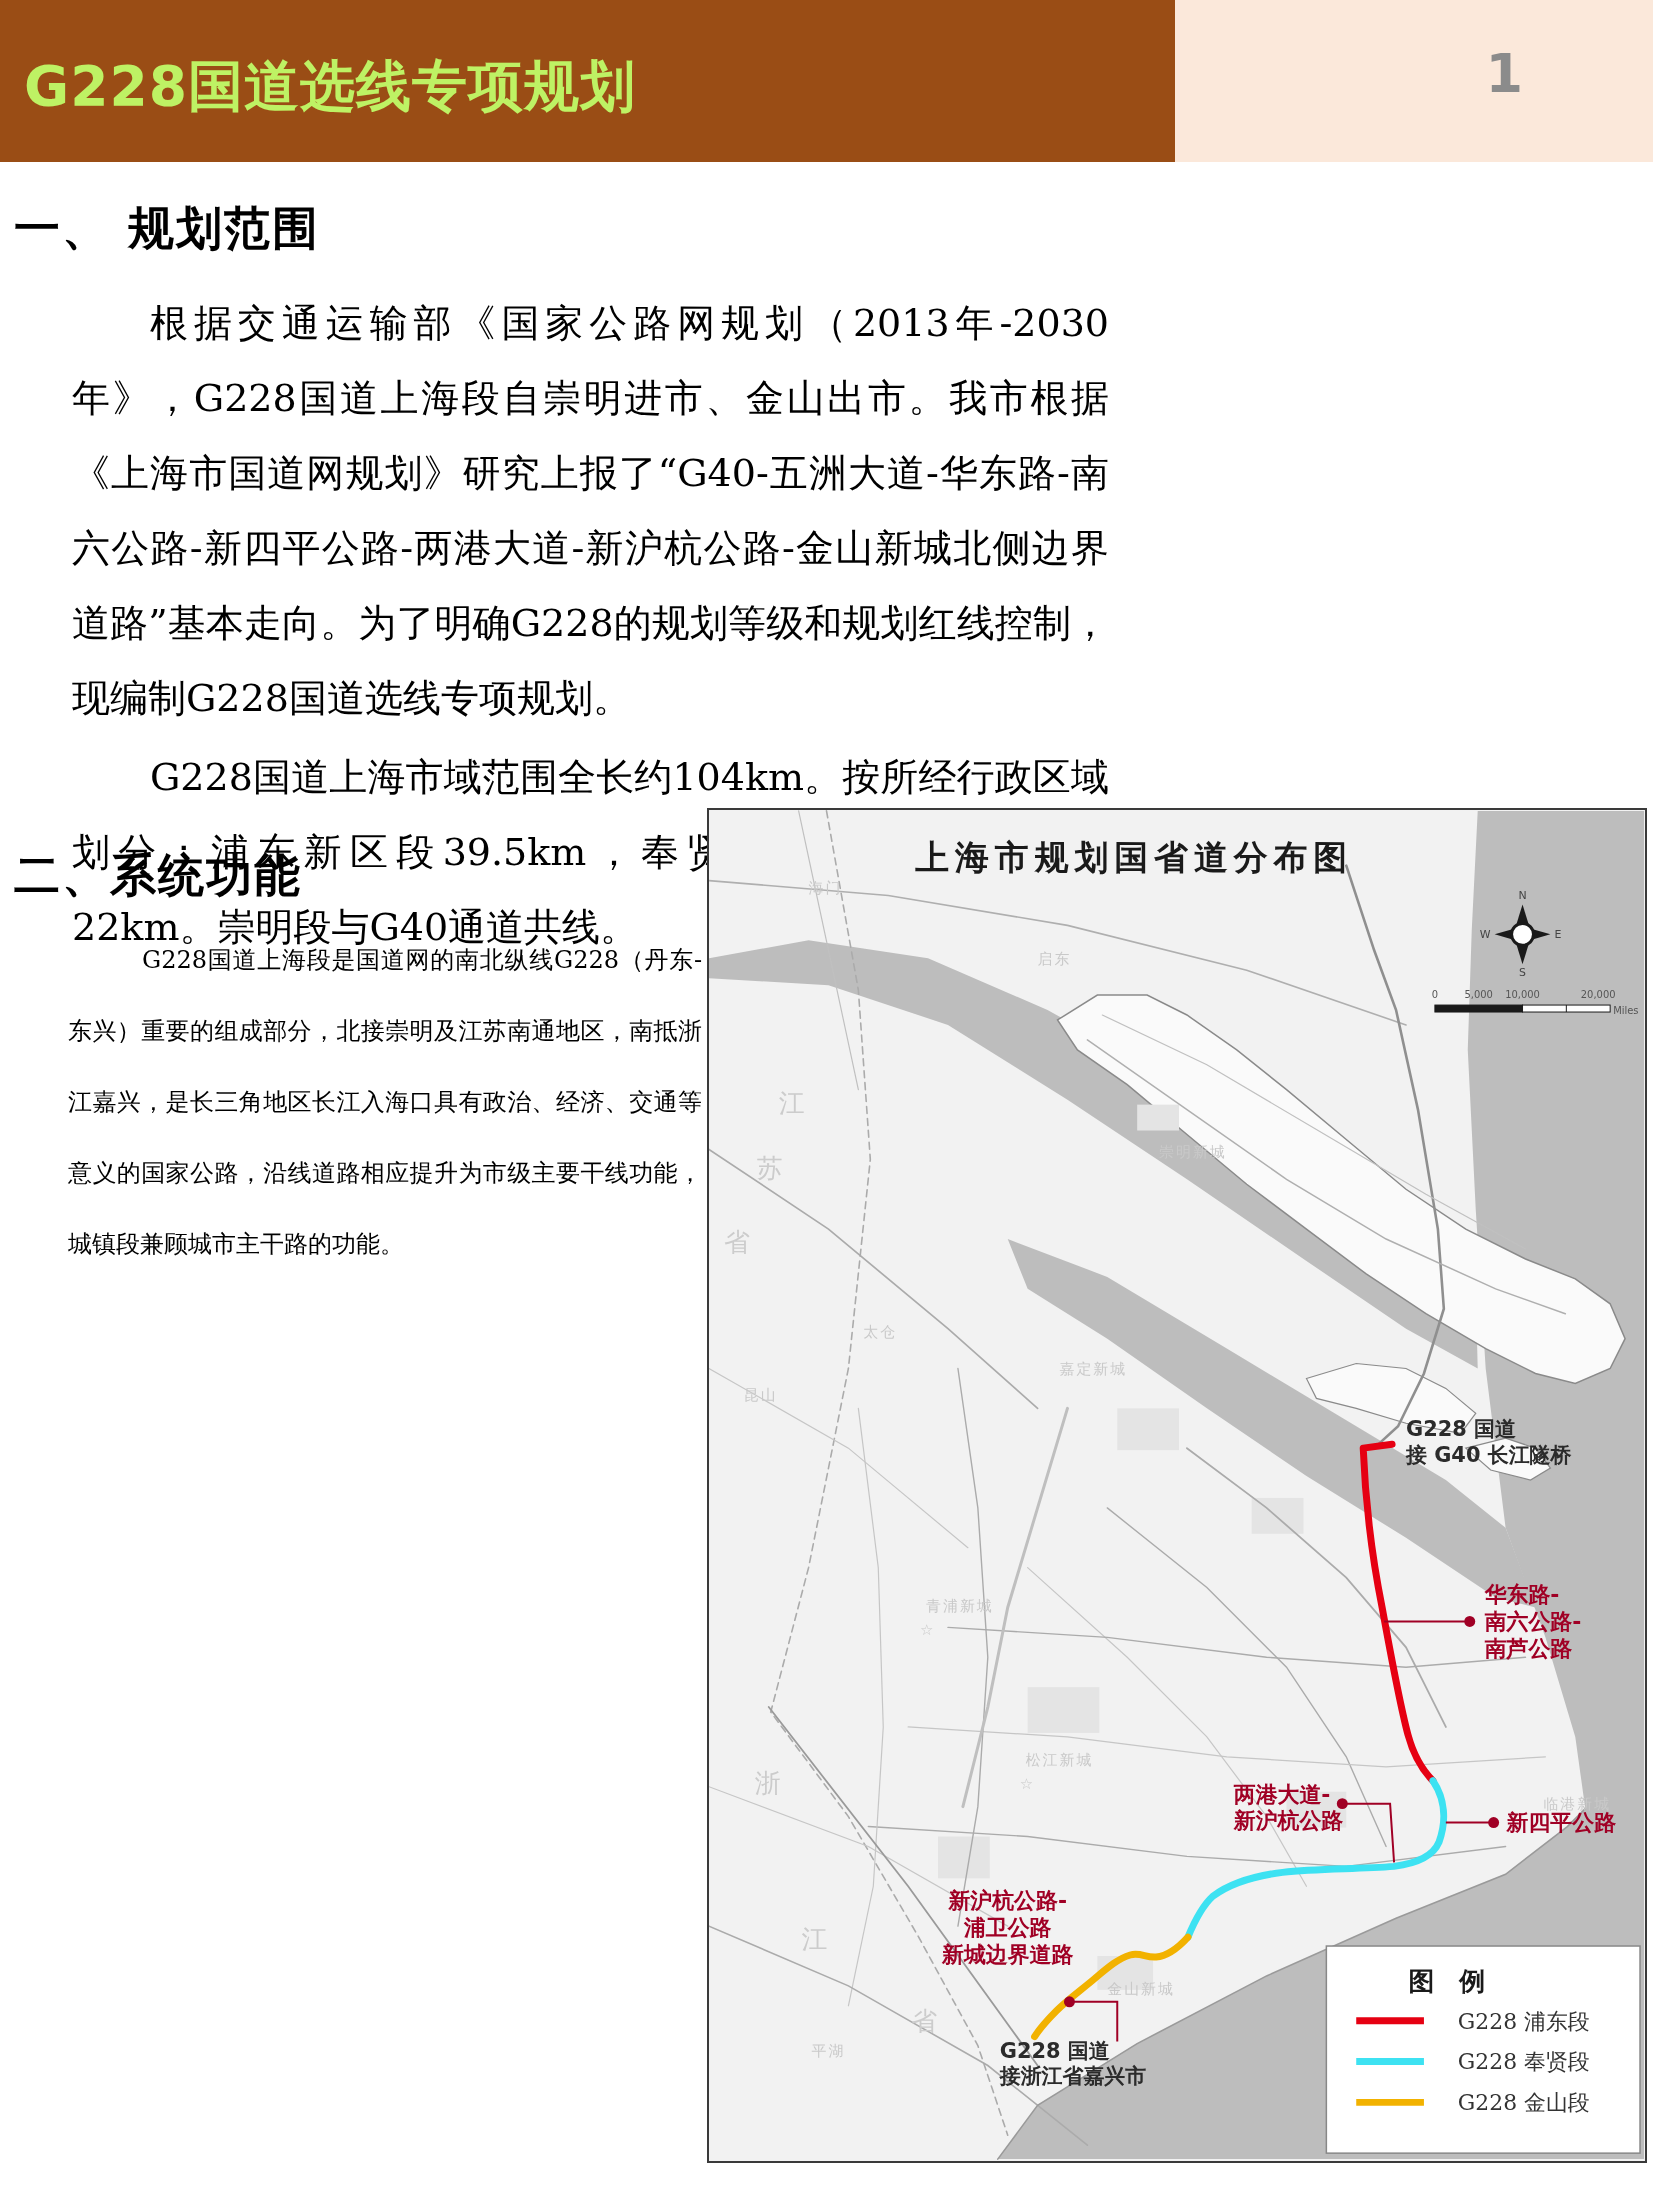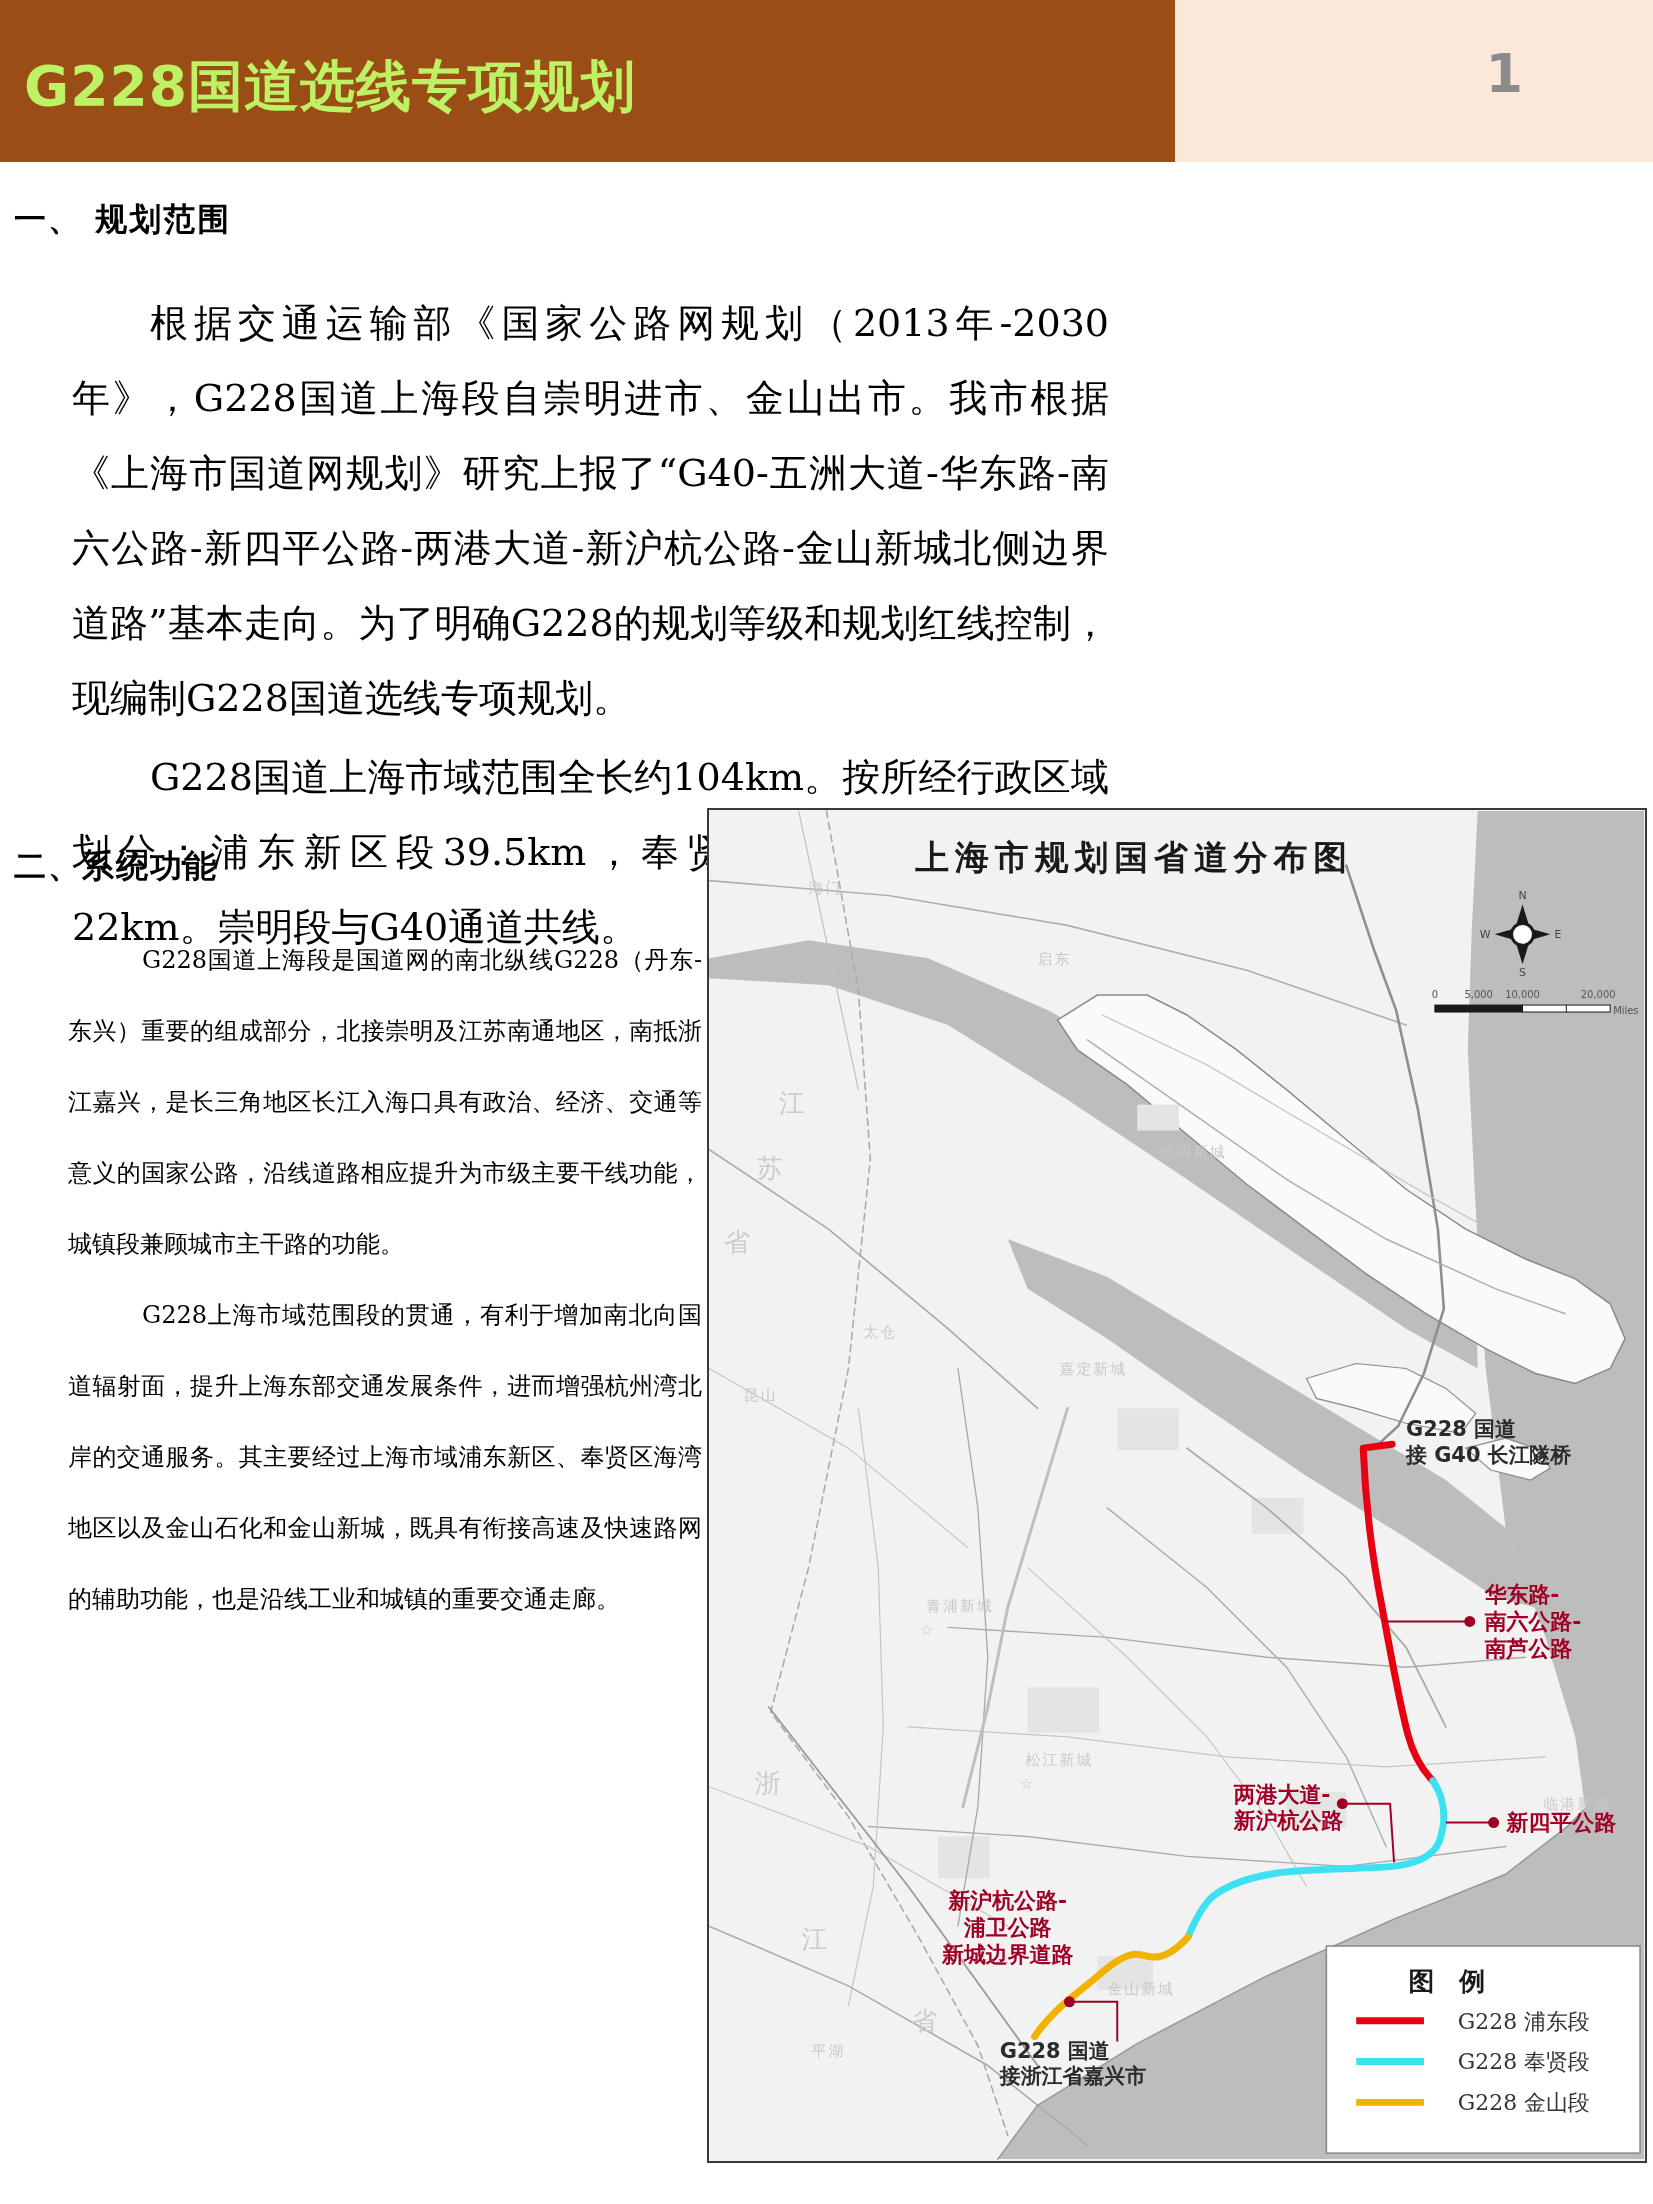--- a/index.html
+++ b/index.html
@@ -8,21 +8,21 @@
   
   #header{position:absolute;left:0;top:0;width:1653px;height:162px;background:#9A4D15;}
   #header-title{position:absolute;left:24px;top:0;height:162px;line-height:172px;
         font-family:"DejaVu Sans","Liberation Sans",sans-serif;font-weight:bold;
         font-size:55px;color:#bef264;letter-spacing:1px;}
   #page-number-block{position:absolute;left:1175px;top:0;width:478px;height:162px;background:#FBE8DA;}
   #page-number{position:absolute;right:130px;top:42px;font-family:"DejaVu Sans","Liberation Sans",sans-serif;
         font-weight:bold;font-size:54px;color:#8B8B8B;}
   
   .sec-heading{position:absolute;left:14px;font-family:"DejaVu Sans","Liberation Sans",sans-serif;
-        font-weight:bold;font-size:32px;color:#000;letter-spacing:2px;white-space:nowrap;}
+        font-weight:bold;font-size:46px;color:#000;letter-spacing:2px;white-space:nowrap;}
   #h1{top:198px;}
   #h2{top:845px;}
   
   #sec1-text{position:absolute;left:68px;top:282px;width:1045px;font-size:38px;line-height:75px;
         text-align:justify;text-justify:inter-character;}
   #sec1-text p{margin:4px;text-indent:78px;}
   #sec2-text{position:absolute;left:68px;top:925px;width:634px;font-size:24px;line-height:71px;
         text-align:justify;text-justify:inter-character;}
   #sec2-text p{margin:0;text-indent:74px;}
   
@@ -53,21 +53,20 @@
 
   <div id="h1" class="sec-heading">一、 规划范围</div>
   <div id="sec1-text">
     <p>根据交通运输部《国家公路网规划（2013年-2030年》，G228国道上海段自崇明进市、金山出市。我市根据《上海市国道网规划》研究上报了“G40-五洲大道-华东路-南六公路-新四平公路-两港大道-新沪杭公路-金山新城北侧边界道路”基本走向。为了明确G228的规划等级和规划红线控制，现编制G228国道选线专项规划。</p>
     <p>G228国道上海市域范围全长约104km。按所经行政区域划分：浦东新区段39.5km，奉贤段42.5km，金山段22km。崇明段与G40通道共线。</p>
   </div>
 
   <div id="h2" class="sec-heading">二、系统功能</div>
   <div id="sec2-text">
     <p>G228国道上海段是国道网的南北纵线G228（丹东-东兴）重要的组成部分，北接崇明及江苏南通地区，南抵浙江嘉兴，是长三角地区长江入海口具有政治、经济、交通等意义的国家公路，沿线道路相应提升为市级主要干线功能，城镇段兼顾城市主干路的功能。</p>
-    <p>G228上海市域范围段的贯通，有利于增加南北向国道辐射面，提升上海东部交通发展条件，进而增强杭州湾北岸的交通服务。其主要经过上海市域浦东新区、奉贤区海湾地区以及金山石化和金山新城，既具有衔接高速及快速路网的辅助功能，也是沿线工业和城镇的重要交通走廊。</p>
   </div>
 
   <div id="map-wrap">
     <svg id="map-svg" width="936" height="1351" viewBox="0 0 940 1355" xmlns="http://www.w3.org/2000/svg">
 
       <g>
         <polygon fill="#BDBDBD" points="772,0 939,0 939,1354 290,1354 330,1300 430,1238 560,1170 690,1112 800,1068 862,1020 880,1002 870,930 840,830 800,720 780,560 770,400 762,240 766,120"></polygon>
         <polygon fill="#BDBDBD" points="0,148 100,130 220,148 340,200 470,272 600,355 700,425 770,480 772,560 700,520 600,452 480,370 360,290 240,215 120,175 0,168"></polygon>
         <polygon fill="#BDBDBD" points="300,430 400,468 520,540 640,612 740,672 800,720 830,800 790,790 700,730 600,668 500,600 400,530 320,480"></polygon>
       </g>

